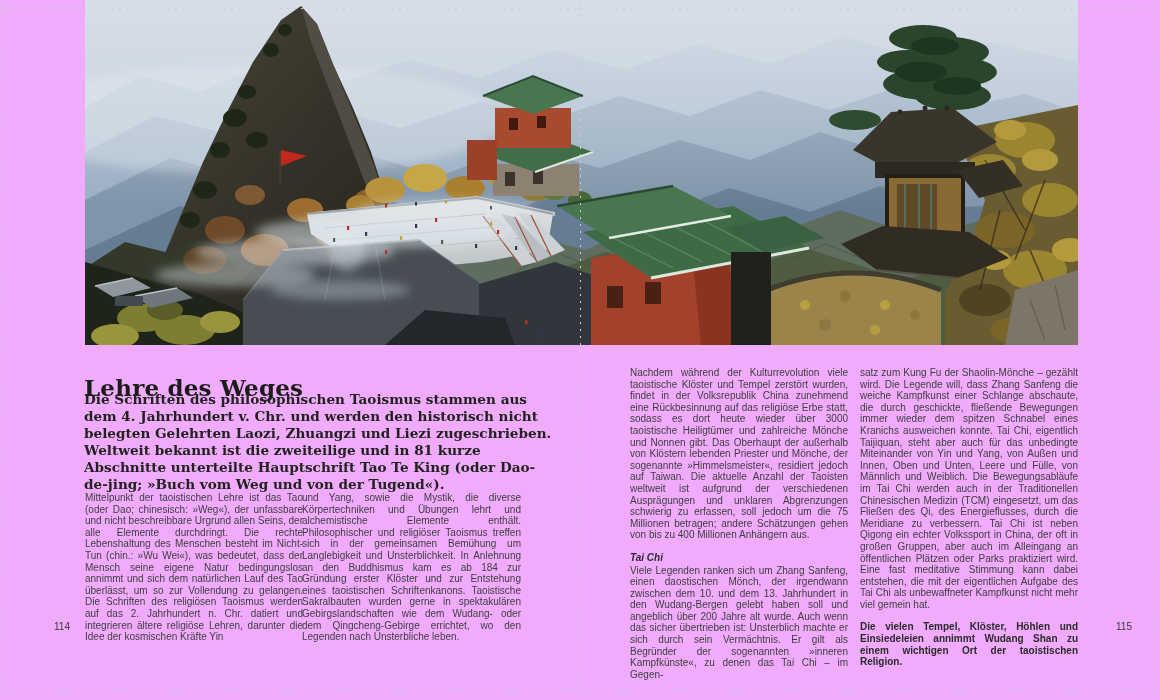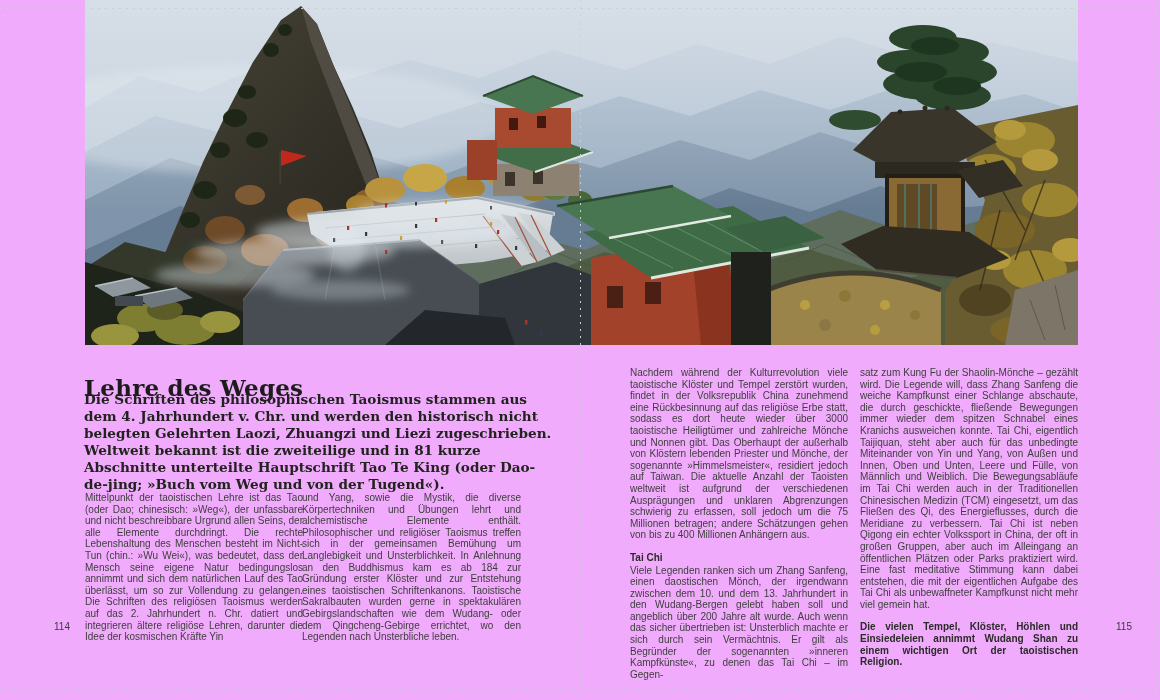--- a/index.html
+++ b/index.html
@@ -24,21 +24,21 @@
     font-family:"DejaVu Serif","Liberation Serif",serif; font-weight:700;
     font-size:13.6px; line-height:17px; color:#22221e;
   }
   .bodycol { position:absolute; font-size:10px; line-height:11.6px;
     color:#3e3e3c; text-align:justify; }
   .bodycol p { margin:0; }
   .lcol1 { left:85px;  top:492px; width:218px; }
   .lcol2 { left:302px; top:492px; width:219px; }
   .rcol1 { left:630px; top:367px; width:218px; }
   .rcol2 { left:860px; top:367px; width:218px; }
-  .subhead  { font-weight:700; color:#2b2b29; margin-top:11px !important; margin-bottom:1px !important; }
+  .subhead  { font-weight:700; color:#2b2b29; margin-top:11px !important; margin-bottom:1px !important;font-style:italic; }
   .closing  { font-weight:700; color:#2b2b29; margin-top:11px !important; }
   .pagenum { position:absolute; top:621px; font-family:Liberation Sans, sans-serif;
     font-size:10px; color:#3a3a3a; }
   .pn-left  { left:54px; }
   .pn-right { left:1116px; }
 </style>
 </head>
 <body>
 
 <div class="spread">

